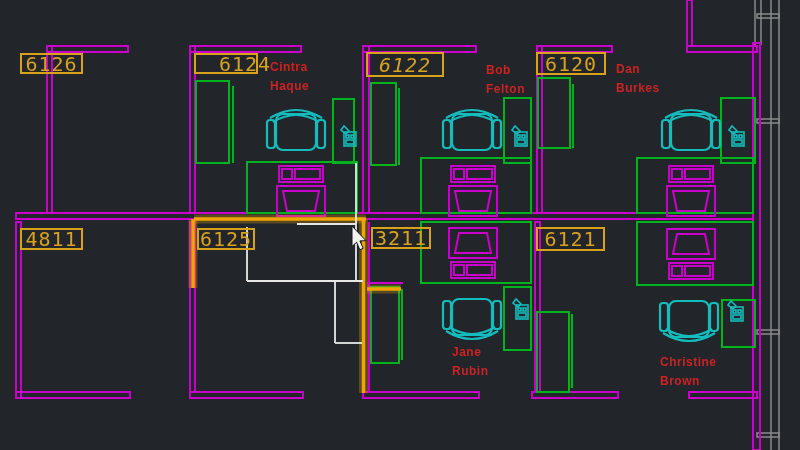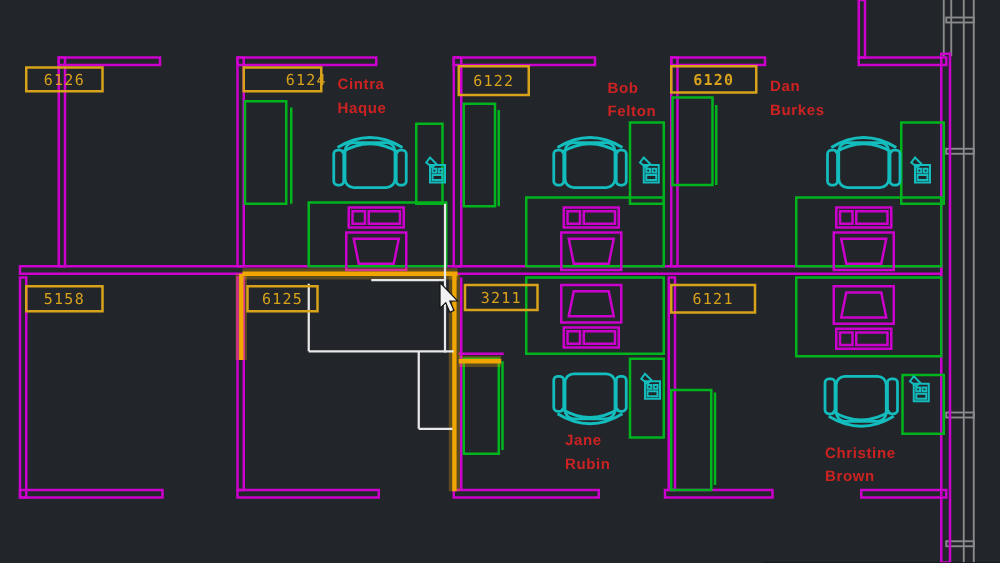--- a/index.html
+++ b/index.html
@@ -14,21 +14,21 @@
   .st-gray{stroke:var(--exterior,#8a8a8a);fill:none;stroke-width:1.5;}
   .st-green{stroke:var(--furniture,#00b41e);fill:none;stroke-width:2;}
   .st-cyan{stroke:var(--seating,#14bdbd);fill:none;stroke-width:2.2;}
   .st-cyan-thin{stroke:var(--seating,#14bdbd);fill:none;stroke-width:1.6;}
   .hl-glow{stroke:rgba(240,170,0,.28);fill:none;stroke-width:9;}
   .hl-core{stroke:var(--highlight,#f0a500);fill:none;stroke-width:3.5;}
   .st-white{stroke:var(--selection,#e8e8e8);fill:none;stroke-width:1.8;}
   .room-label{
     position:absolute;display:flex;align-items:center;justify-content:center;
     border:2px solid var(--label,#d9a21b);color:var(--label,#d9a21b);
-    font-family:"DejaVu Sans Mono",monospace;font-size:12px;letter-spacing:1px;
+    font-family:"DejaVu Sans Mono",monospace;font-size:20px;letter-spacing:1px;
     box-sizing:border-box;
   }
   .occupant-name{
     position:absolute;color:var(--name,#cc2222);
     font-family:"Liberation Sans",sans-serif;font-size:12px;line-height:19px;
     white-space:pre-line;font-weight:bold;letter-spacing:0.5px;
   }
 </style>
 </head>
 <body>
@@ -209,23 +209,23 @@
       <line x1="335" y1="343" x2="362" y2="343"></line>
     </g>
 
     <g>
       <polygon points="352,226 352,246.5 356.6,242.2 359.8,249.8 363.2,248.3 359.9,240.9 366,240.7" fill="#f2f2f2" stroke="#141414" stroke-width="1"></polygon>
     </g>
   </svg>
 
   <div class="room-label" style="left:20px;top:53px;width:63px;height:21px;">6126</div>
   <div class="room-label" style="left:194px;top:53px;width:64px;height:21px;padding-left:38px;">6124</div>
-  <div class="room-label" style="left:366px;top:52px;width:58px;height:25px;">6122</div>
-  <div class="room-label" style="left:536px;top:52px;width:70px;height:23px;font-weight:bold;">6120</div>
-  <div class="room-label" style="left:20px;top:228px;width:63px;height:22px;">5158</div>
+  <div class="room-label" style="left:366px;top:52px;width:78px;height:25px;font-style:italic;">6122</div>
+  <div class="room-label" style="left:536px;top:52px;width:70px;height:23px;">6120</div>
+  <div class="room-label" style="left:20px;top:228px;width:63px;height:22px;">4811</div>
   <div class="room-label" style="left:197px;top:228px;width:58px;height:22px;">6125</div>
   <div class="room-label" style="left:371px;top:227px;width:60px;height:22px;">3211</div>
   <div class="room-label" style="left:536px;top:227px;width:69px;height:24px;">6121</div>
 
   <div class="occupant-name" style="left:270px;top:58px;">Cintra
 Haque</div>
   <div class="occupant-name" style="left:486px;top:61px;">Bob
 Felton</div>
   <div class="occupant-name" style="left:616px;top:60px;">Dan
 Burkes</div>

